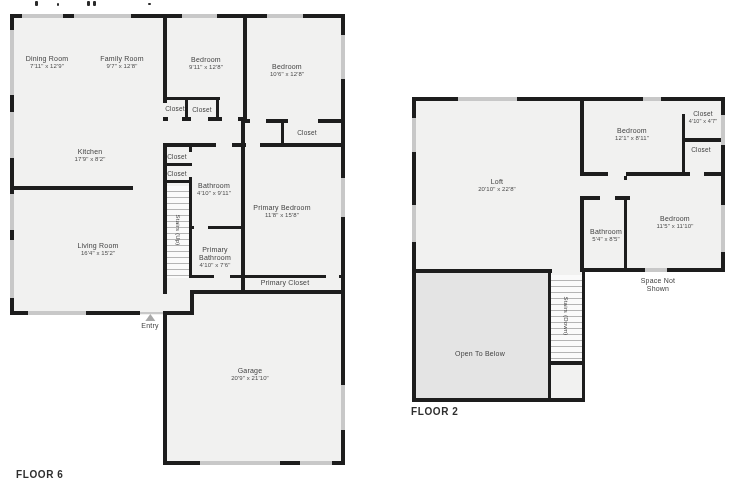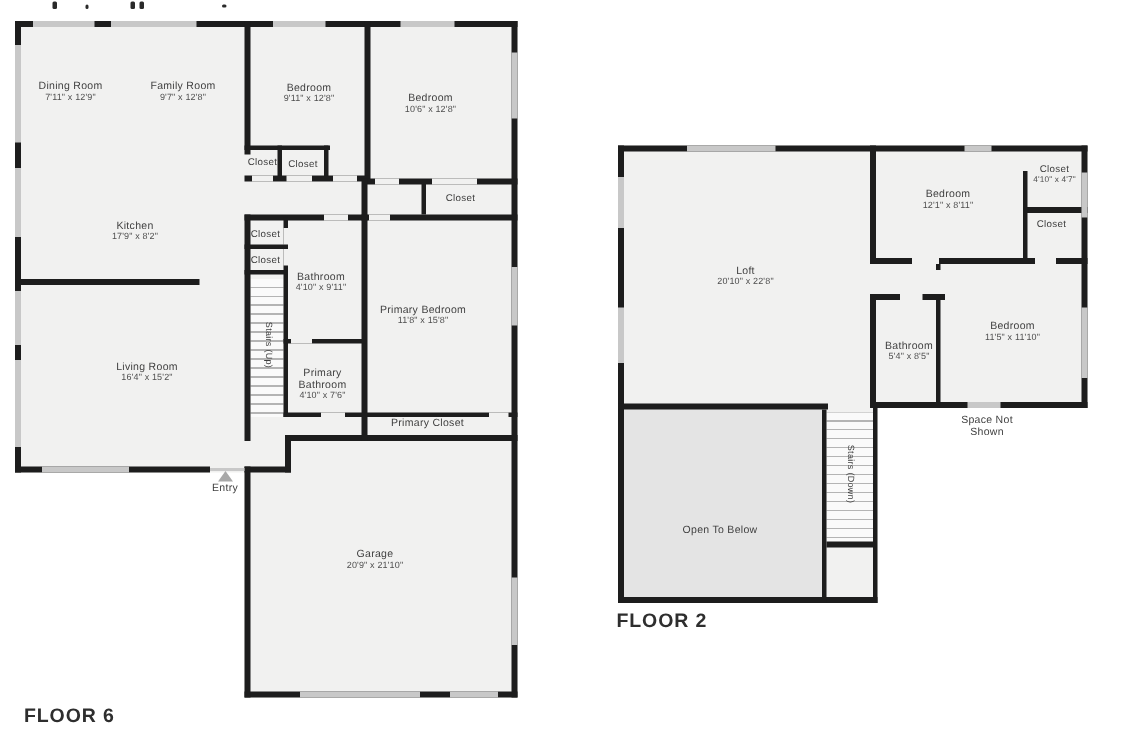--- a/index.html
+++ b/index.html
@@ -20,21 +20,21 @@
   }
   .nm{display:block;font-size:7px;line-height:8px;letter-spacing:.2px;}
   .dm{display:block;font-size:6px;line-height:7px;color:#4e4e4e;letter-spacing:.1px;}
   .one .nm{font-size:6.5px;}
   .small .nm{font-size:6.5px;}
   .small .dm{font-size:5.5px;}
   .wrap36{width:38px;white-space:normal;}
   .wrap44{width:44px;white-space:normal;}
   .rot{transform:translate(-50%,-50%) rotate(90deg);font-size:6px;color:#3f3f3f;letter-spacing:.2px;}
   .floorlbl{
-    position:absolute;font-size:13px;font-weight:bold;color:#2e2e2e;letter-spacing:.6px;
+    position:absolute;font-size:10px;font-weight:bold;color:#2e2e2e;letter-spacing:.6px;
   }
   .entry-block{position:absolute;transform:translate(-50%,0);text-align:center;color:#3f3f3f;}
   .tri{
     display:block;width:0;height:0;margin:0 auto 1px auto;
     border-left:5px solid transparent;border-right:5px solid transparent;
     border-bottom:7px solid #a8a8a8;
   }
   .frag span{position:absolute;background:#2a2a2a;border-radius:1px;}
 </style>
 </head>

